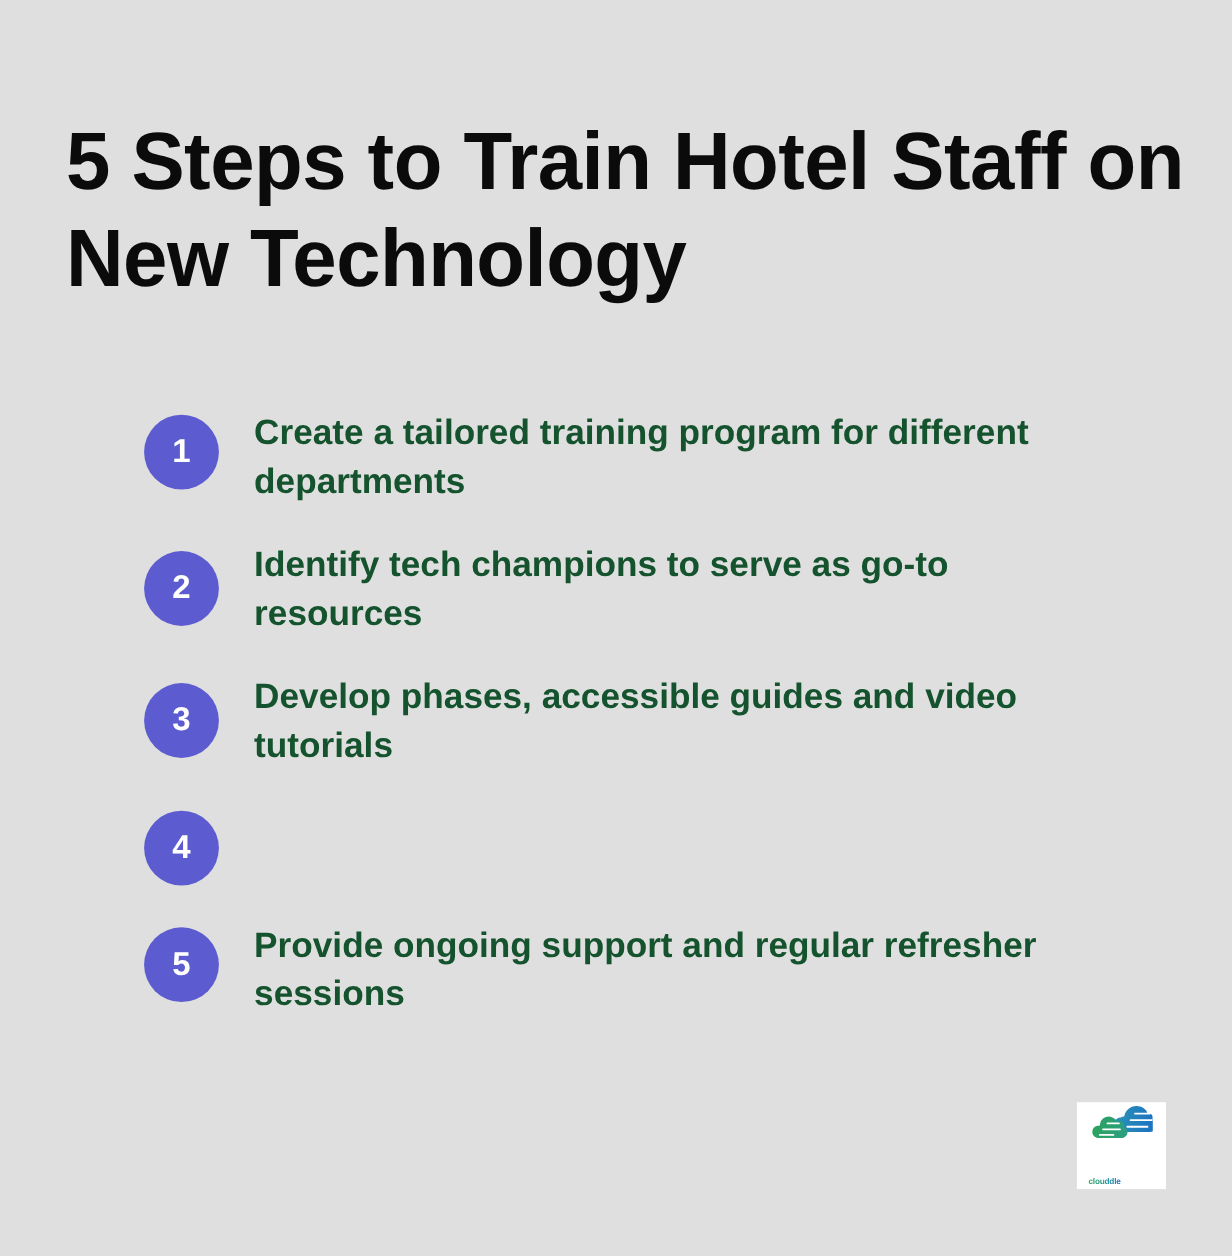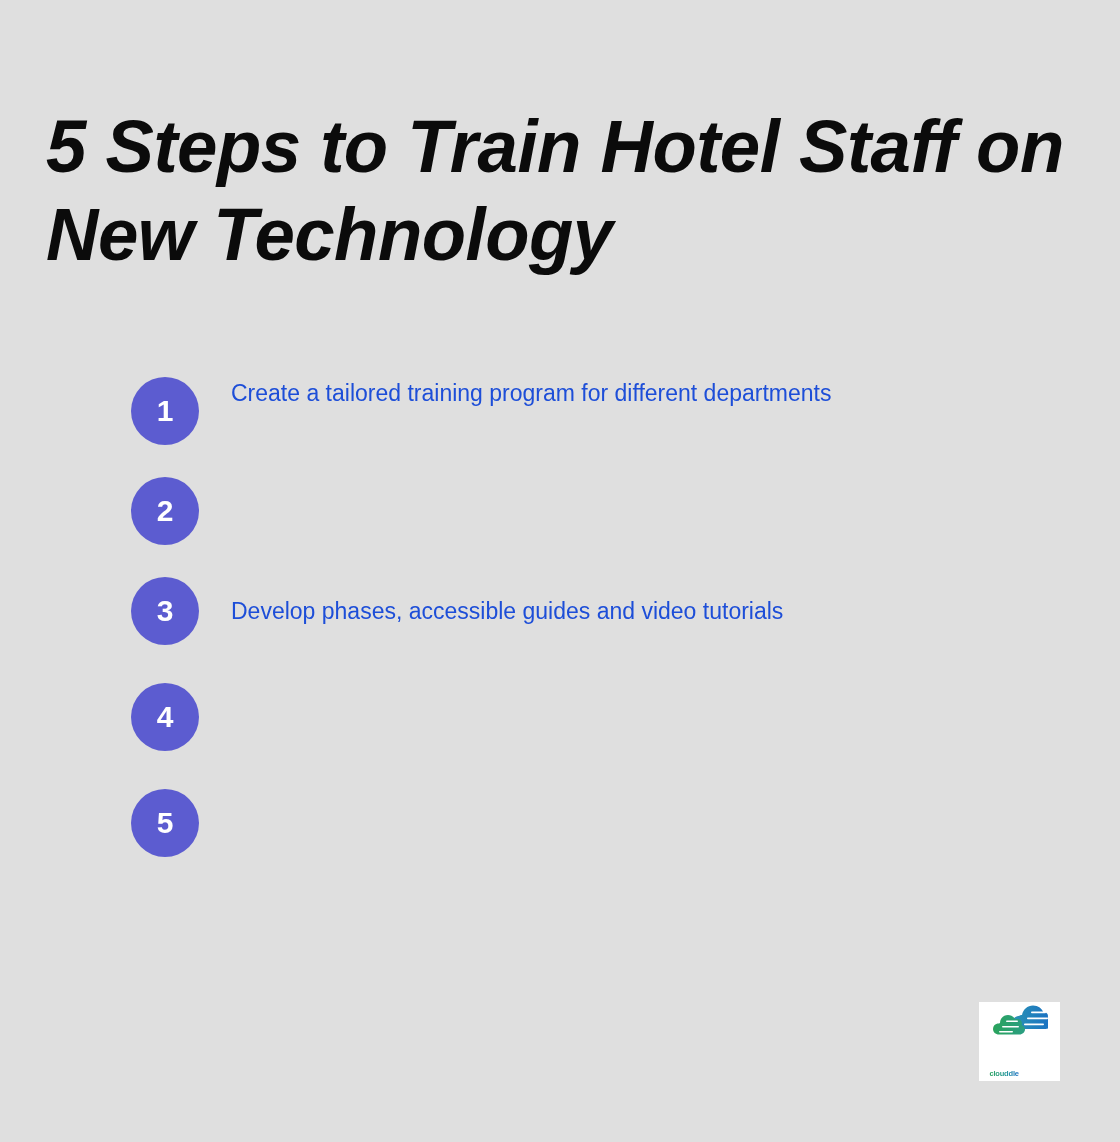--- a/index.html
+++ b/index.html
@@ -19,24 +19,23 @@
     position: relative;
     width: 1120px;
     height: 1142px;
     background: #dfdfdf;
     box-sizing: border-box;
   }
 
   
   .title-block {
     position: absolute;
-    left: 46px;
+    left: 60px;
     top: 103px;
     width: 970px;
-    font-style: italic;
   }
   .title-line {
     font-family: "Liberation Sans Narrow", "Liberation Sans", sans-serif;
     font-weight: bold;
     font-size: 74px;
     line-height: 88px;
     letter-spacing: -0.5px;
     color: #0b0b0b;
     white-space: nowrap;
     transform: scaleX(0.98);
@@ -70,24 +69,24 @@
     line-height: 68px;
     text-align: center;
     margin-top: 6px;
     user-select: none;
   }
 
   .step-text {
     flex: 1 1 auto;
     margin-left: 32px;
     font-family: "Liberation Sans", sans-serif;
-    font-weight: normal;
-    font-size: 23px;
+    font-weight: bold;
+    font-size: 32px;
     line-height: 44px;
-    color: #1d4ed8;
+    color: #14532d;
     max-width: 760px;
   }
 
   
   .step-row.single .badge { margin-top: 0; }
   .step-row.single { align-items: center; }
 
   
   .logo-card {
     position: absolute;
@@ -133,33 +132,35 @@
 
   <div class="steps">
 
     <div class="step-row">
       <div class="badge">1</div>
       <div class="step-text">Create a tailored training program for different departments</div>
     </div>
 
     <div class="step-row single">
       <div class="badge">2</div>
+      <div class="step-text">Identify tech champions to serve as go-to resources</div>
     </div>
 
     <div class="step-row single">
       <div class="badge">3</div>
       <div class="step-text">Develop phases, accessible guides and video tutorials</div>
     </div>
 
     <div class="step-row">
       <div class="badge">4</div>
     </div>
 
     <div class="step-row">
       <div class="badge">5</div>
+      <div class="step-text">Provide ongoing support and regular refresher sessions</div>
     </div>
 
   </div>
 
   <div class="logo-card">
 
     <svg class="logo-mark" viewBox="0 0 112 72" aria-hidden="true">
       <defs>
         <linearGradient id="gBlue" x1="0" y1="0" x2="1" y2="0">
           <stop offset="0" stop-color="#2a94b4"></stop>

